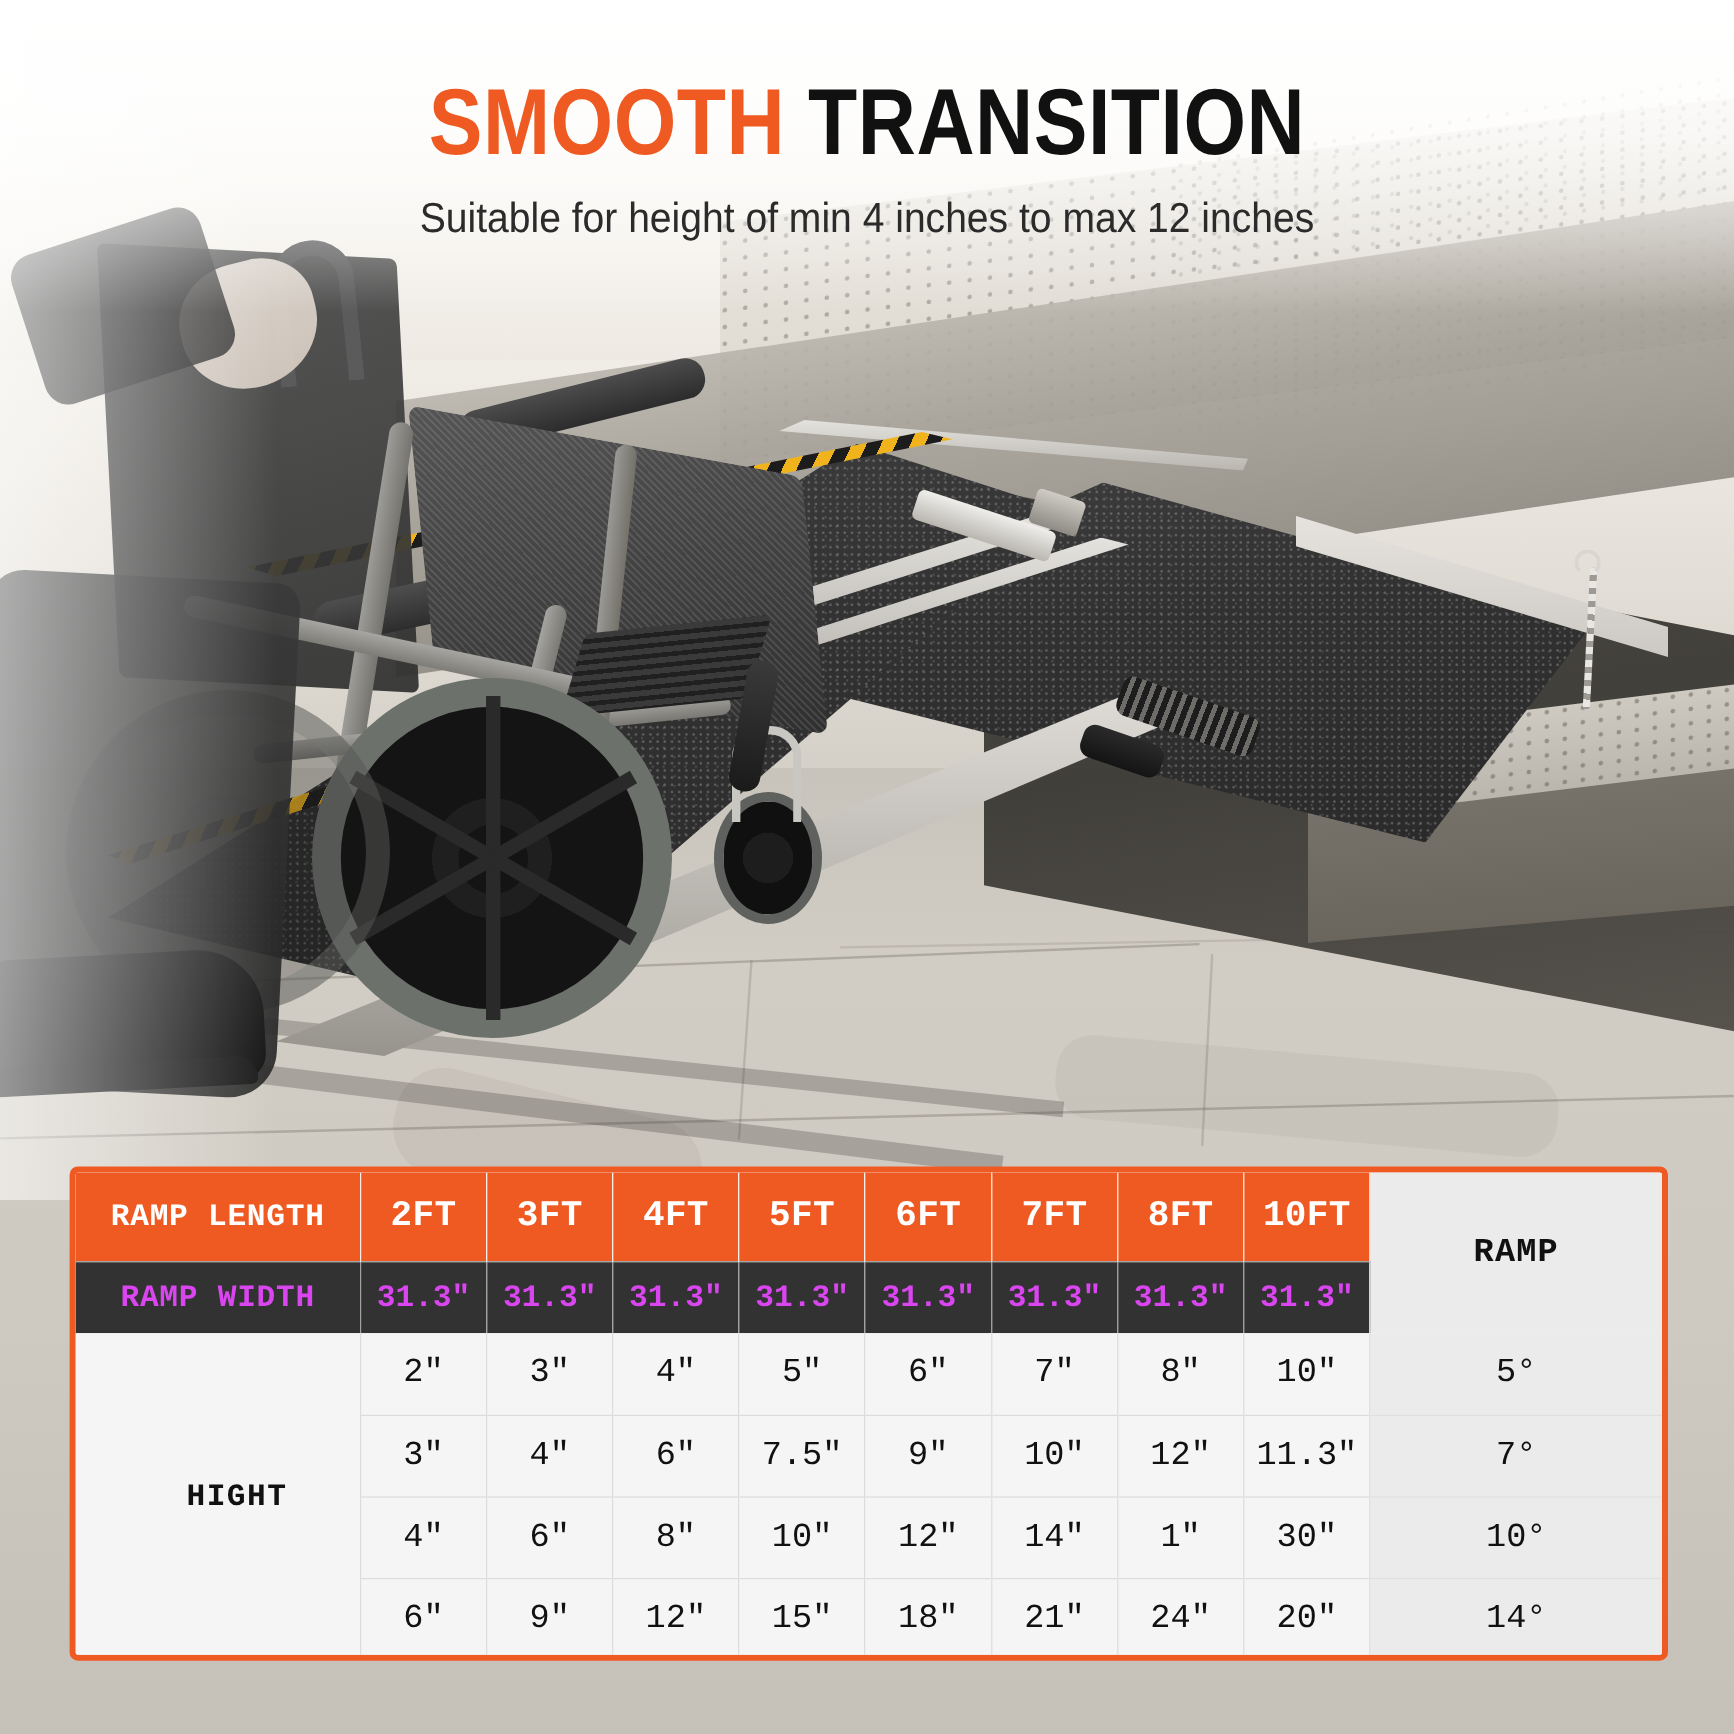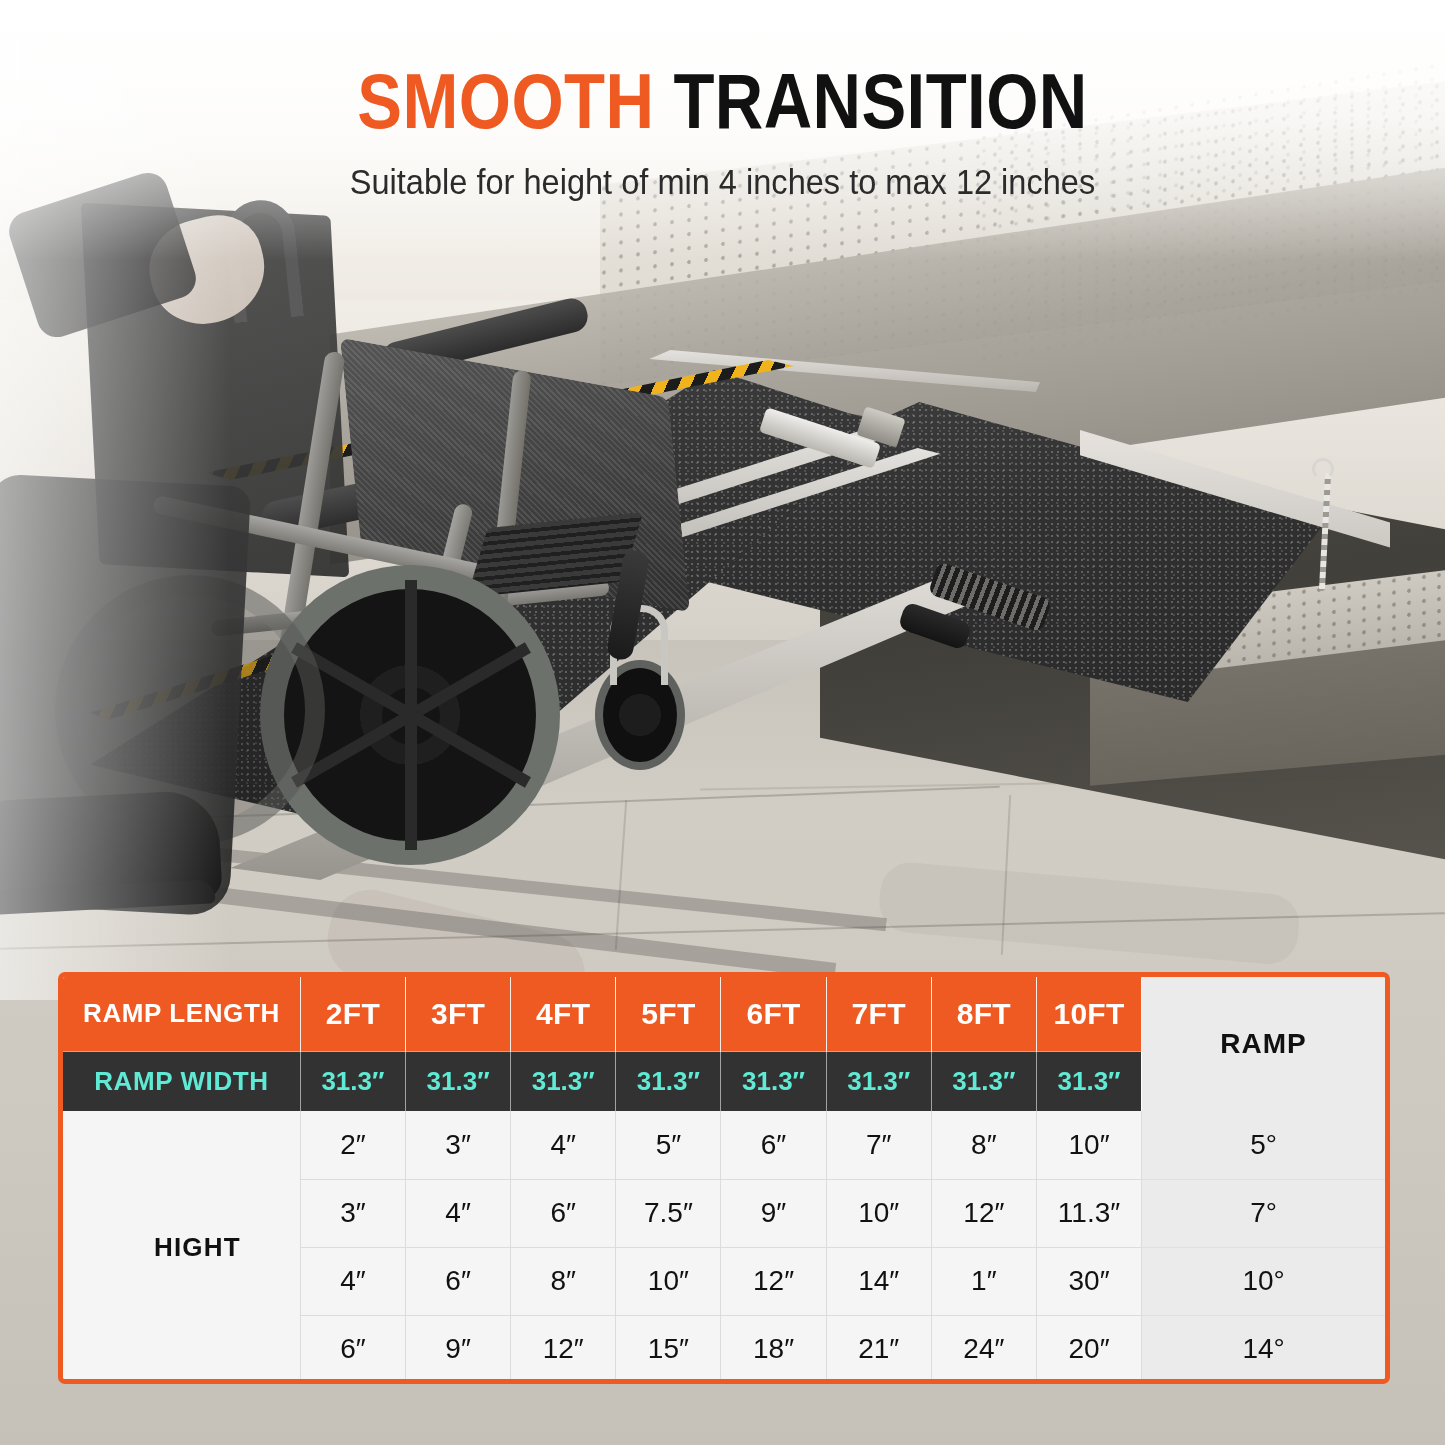--- a/index.html
+++ b/index.html
@@ -113,32 +113,33 @@
     margin-top:22px; font-size:35px; color:#2b2b2b; font-weight:400;
     transform:scaleX(.93); transform-origin:center; white-space:nowrap;
   }
 
   
   #spec-table {
     position:absolute; left:58px; top:972px; width:1332px; height:412px;
     border:5px solid #ef5a22; border-radius:7px;
     overflow:hidden; z-index:6;
     background:#f5f5f5;
+    font-family:Liberation Mono, monospace;
   }
   table { border-collapse:collapse; width:100%; height:100%; table-layout:fixed; }
   td, th { text-align:center; vertical-align:middle; }
 
   .th-orange {
     background:#ef5a22; color:#fff; font-weight:700; font-size:30px;
     letter-spacing:.3px;
     border-right:1px solid rgba(255,255,255,.9);
   }
   .th-orange.lbl { font-size:26px; letter-spacing:.6px; }
   .th-dark {
-    background:#323232; color:#5eead4; font-weight:700; font-size:26px;
+    background:#323232; color:#d946ef; font-weight:700; font-size:26px;
     border-right:1px solid rgba(255,255,255,.55);
     border-top:1px solid rgba(255,255,255,.6);
   }
   .th-dark.lbl { font-size:26px; letter-spacing:.6px; }
   .angle-head {
     background:#ebebeb; color:#111; font-weight:700; font-size:28px;
     letter-spacing:1px; border-left:1px solid #fff;
   }
   .row-label {
     background:#f5f5f5; color:#111; font-weight:700; font-size:26px;

